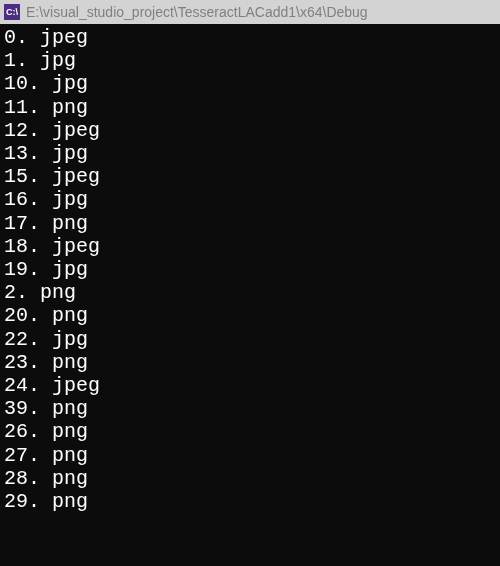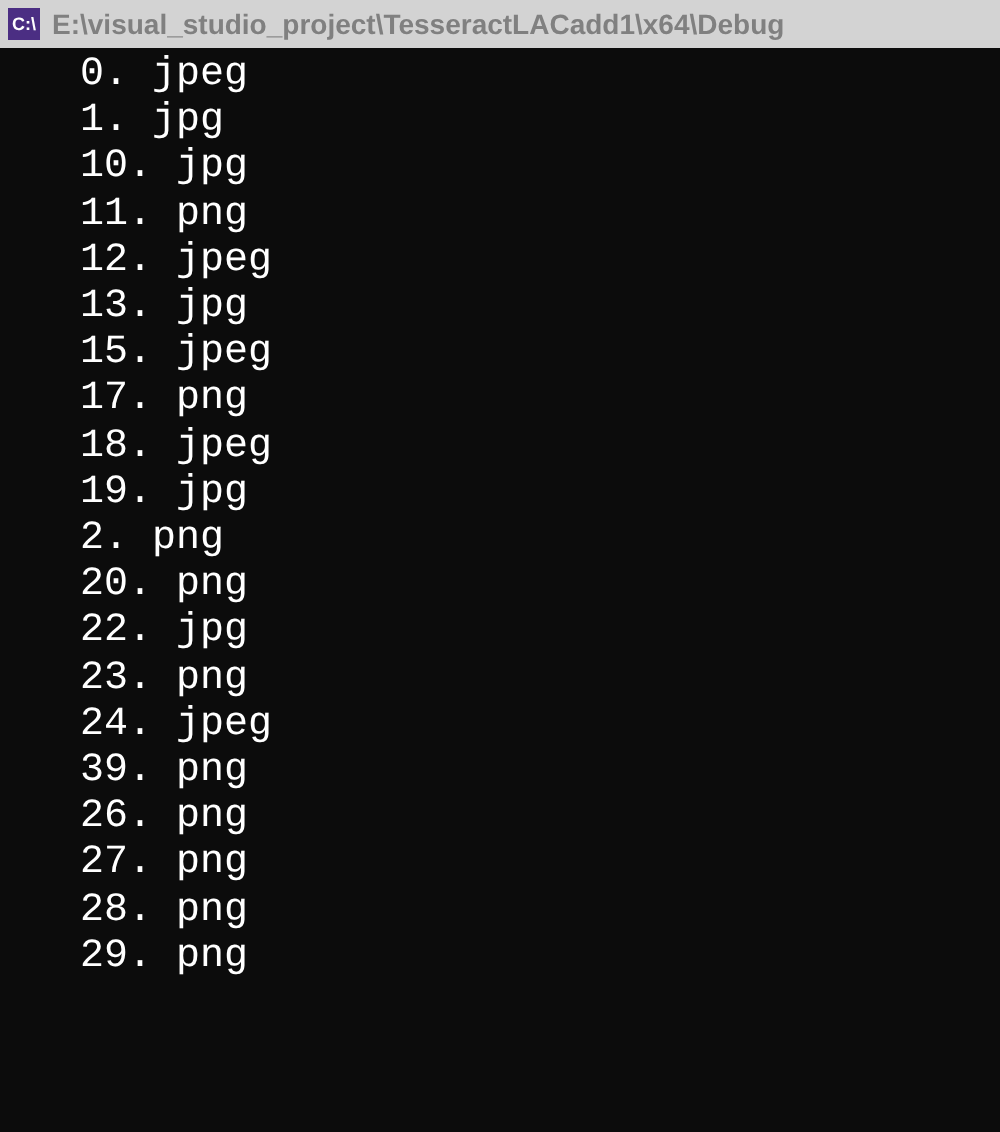--- a/index.html
+++ b/index.html
@@ -28,52 +28,51 @@
       font-size: 9px;
       font-weight: bold;
       color: #ffffff;
       font-family: Arial, sans-serif;
     }
     .title-text {
       color: #808080;
       font-size: 14px;
       font-family: "Segoe UI", Arial, sans-serif;
       white-space: nowrap;
-      font-weight: bold;
     }
     .console {
       background: #0c0c0c;
       height: calc(100% - 24px);
       padding: 2px 4px;
       overflow: hidden;
     }
     .line {
       color: #ffffff;
       font-size: 20px;
       line-height: 23.2px;
       white-space: pre;
-      margin-left: 36px;
     }
   </style>
 </head>
 <body>
 
 <div class="titlebar">
   <div class="app-icon">C:\</div>
   <div class="title-text">E:\visual_studio_project\TesseractLACadd1\x64\Debug</div>
 </div>
 
 <div class="console" id="console-body">
     <div class="line">0. jpeg</div>
     <div class="line">1. jpg</div>
     <div class="line">10. jpg</div>
     <div class="line">11. png</div>
     <div class="line">12. jpeg</div>
     <div class="line">13. jpg</div>
     <div class="line">15. jpeg</div>
+    <div class="line">16. jpg</div>
     <div class="line">17. png</div>
     <div class="line">18. jpeg</div>
     <div class="line">19. jpg</div>
     <div class="line">2. png</div>
     <div class="line">20. png</div>
     <div class="line">22. jpg</div>
     <div class="line">23. png</div>
     <div class="line">24. jpeg</div>
     <div class="line">39. png</div>
     <div class="line">26. png</div>

